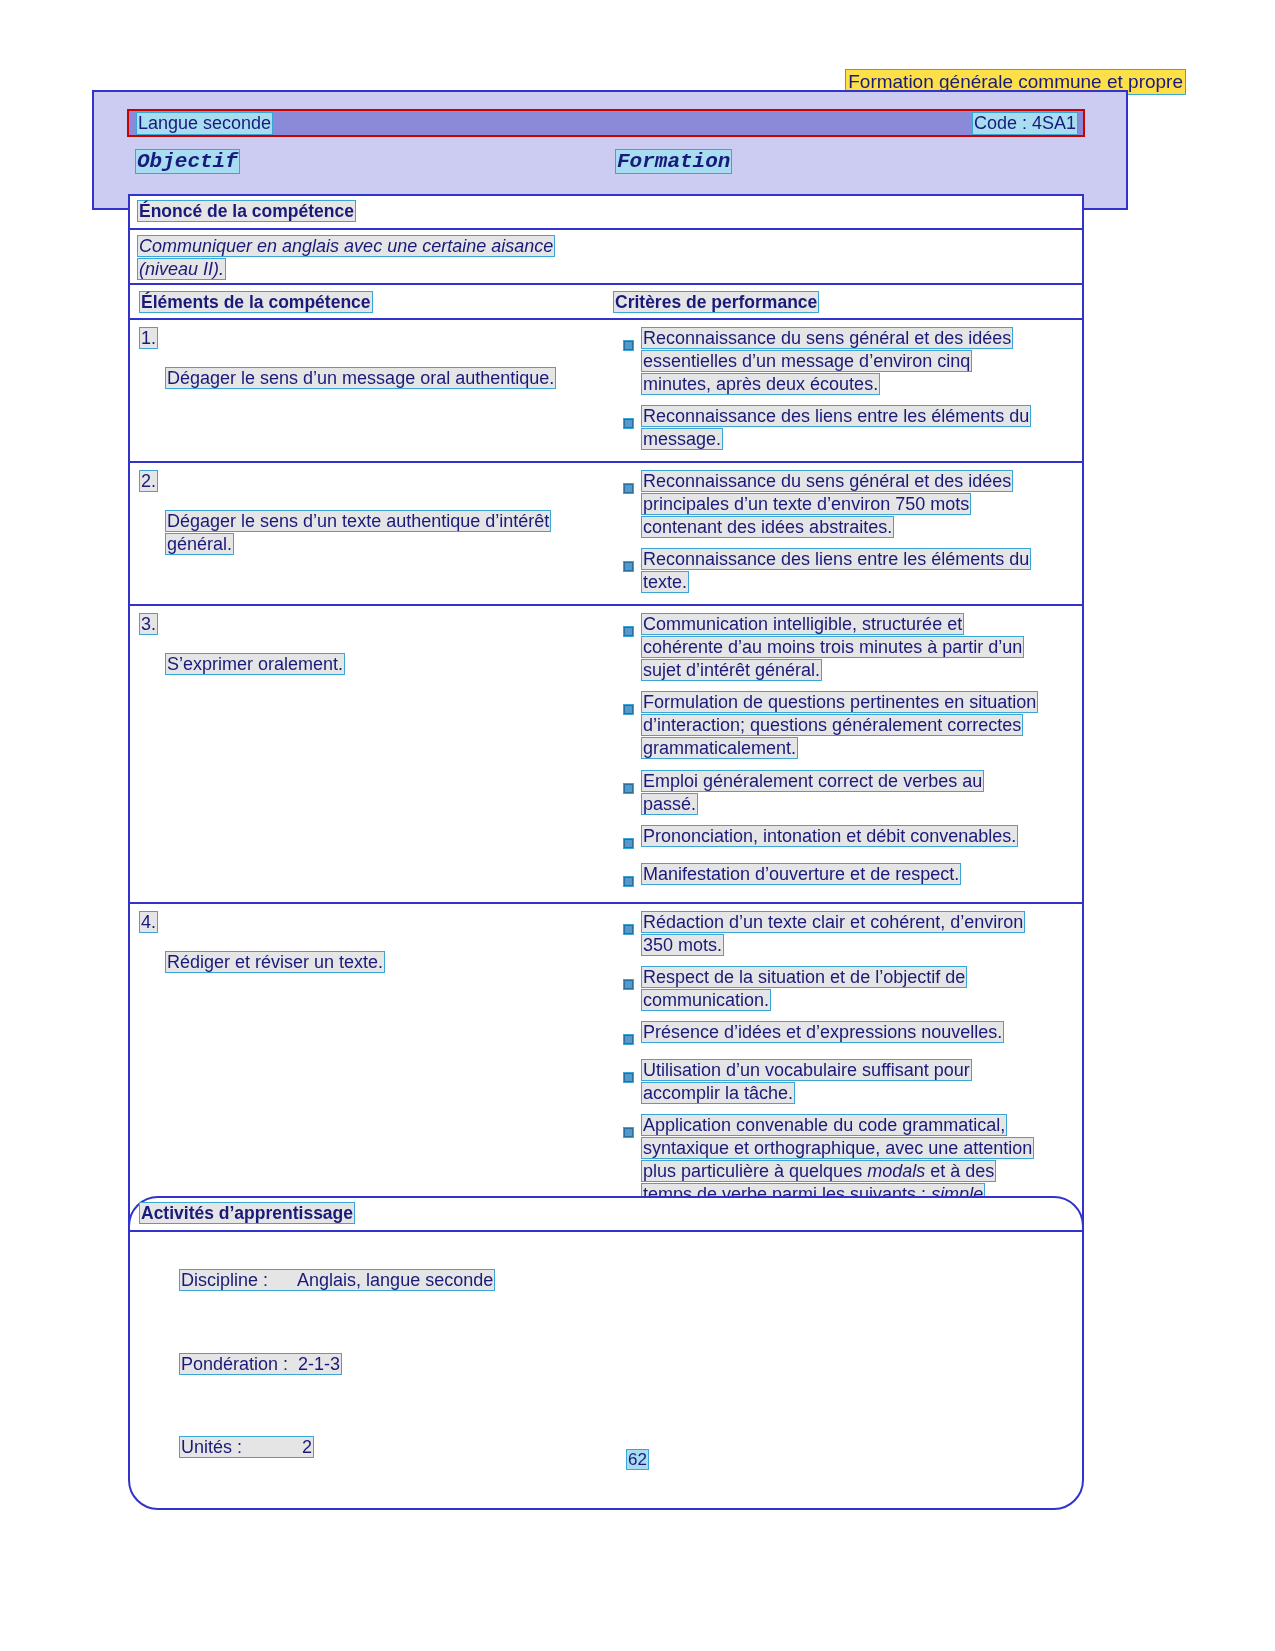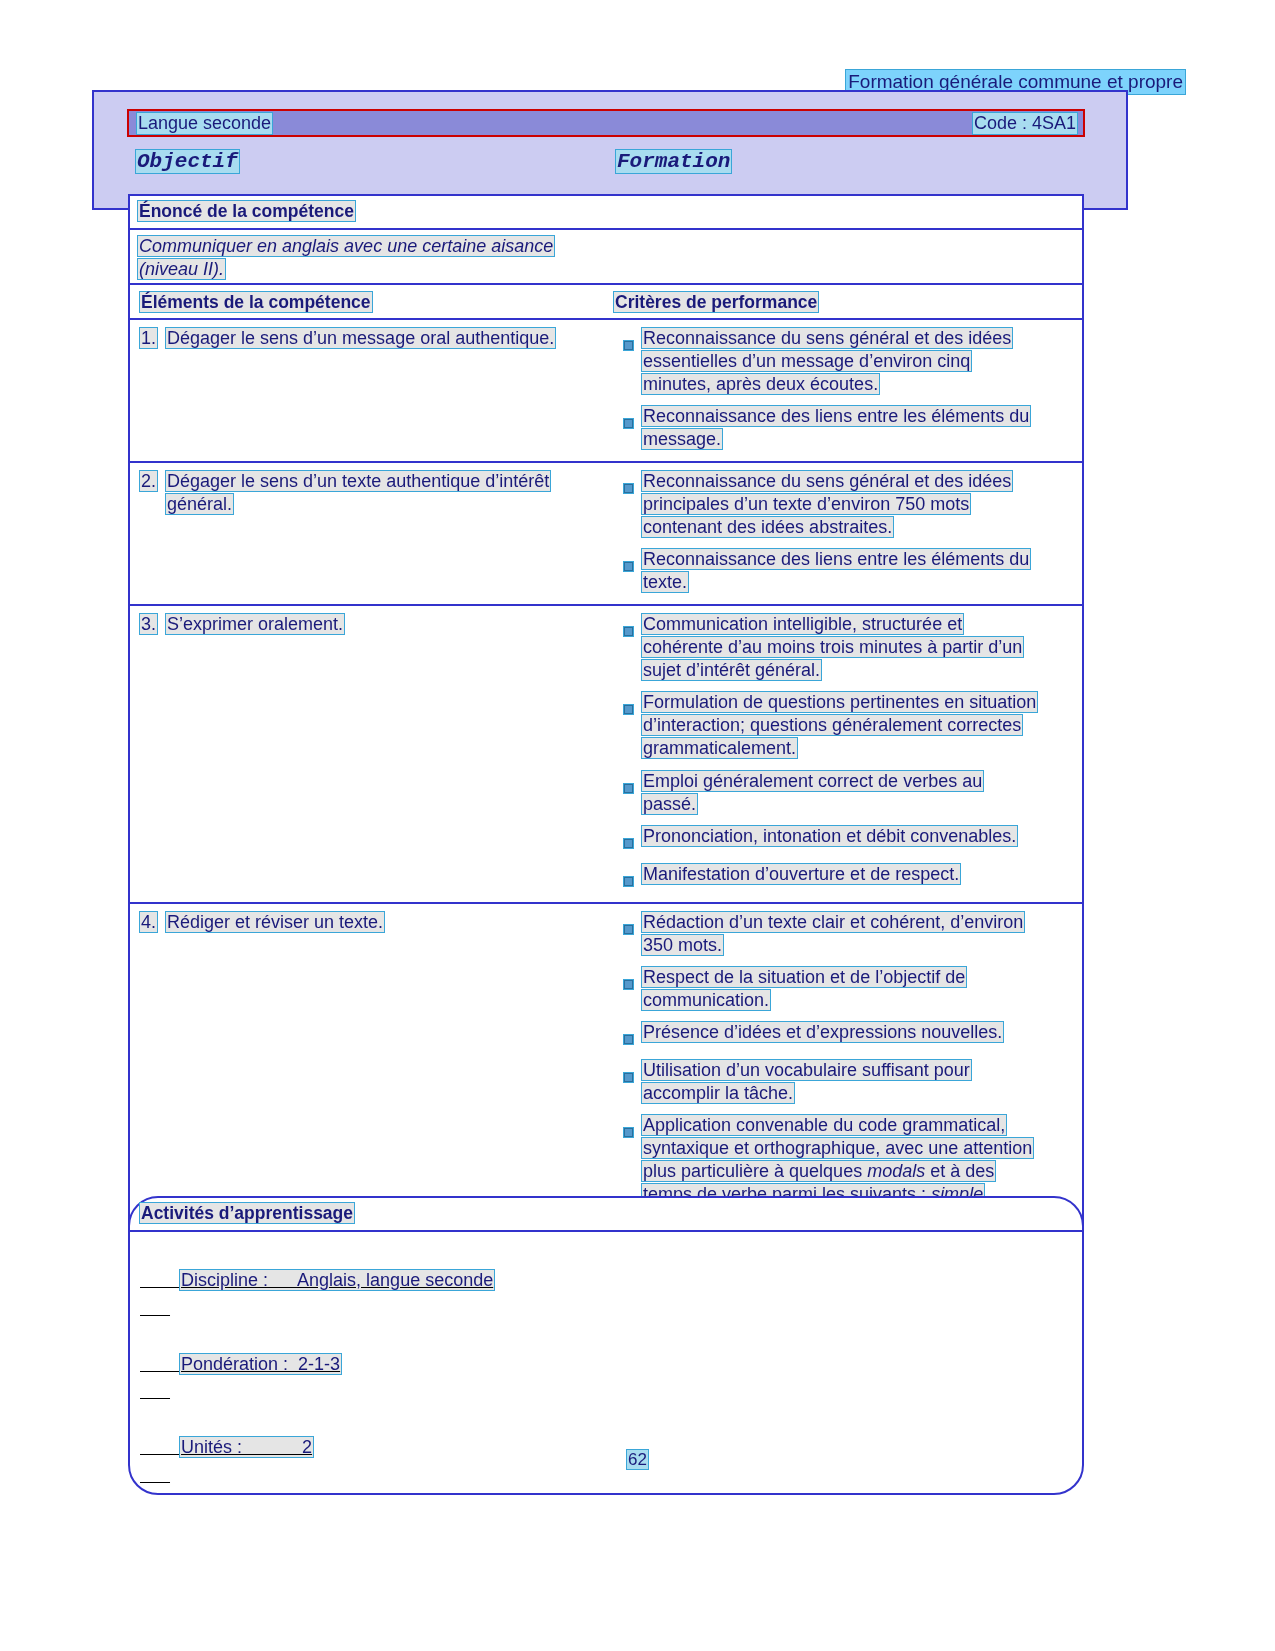--- a/index.html
+++ b/index.html
@@ -21,21 +21,21 @@
     box-sizing: border-box;
   }
 
   
   .header-line {
     position: absolute;
     top: 70px;
     right: 90px;
     font-size: 19px;
     color: #1a1a7a;
-    background: #7dd3fc;
+    background: #fde047;
     box-shadow: 0 0 0 1px #3aa6d8;
     padding: 1px 2px;
     white-space: nowrap;
   }
 
   
   .title-box {
     position: absolute;
     left: 92px;
     top: 90px;
@@ -148,21 +148,21 @@
 
   .elem {
     display: flex;
     font-size: 18px;
     line-height: 1.28;
   }
   .elem .num {
     width: 26px;
     flex: none;
   }
-  .elem .txt { flex: 1; }
+  .elem .txt { flex: 1; margin-top: 40px; }
 
   ul.crit {
     margin: 0;
     padding: 0;
     list-style: none;
   }
   ul.crit li {
     display: flex;
     margin-bottom: 9px;
     font-size: 18px;
@@ -184,22 +184,21 @@
     box-shadow: 0 0 0 1px #3aa6d8;
   }
   .crit-txt { flex: 1; }
 
   
   .act-head {
     padding: 5px 8px 6px 10px;
     border-bottom: 2px solid #3333cc;
   }
   .act-body {
-    padding: 7px 8px 3px 10px;
-    text-decoration: underline;
+    padding: 7px 8px 18px 10px;
   }
   .act-line {
     font-size: 18px;
     line-height: 1.55;
     white-space: pre;
   }
 
   .page-number {
     position: absolute;
     left: 0;

